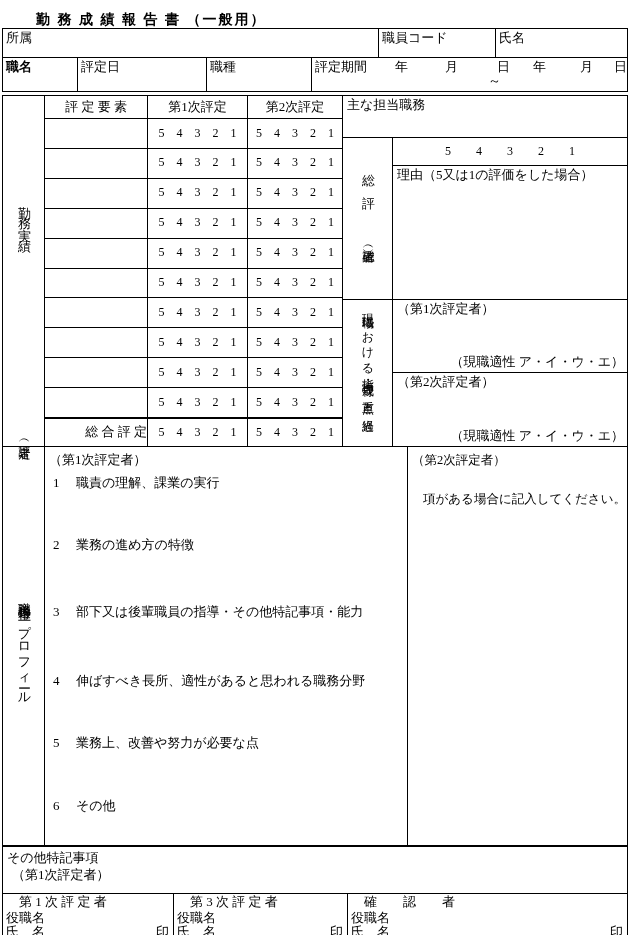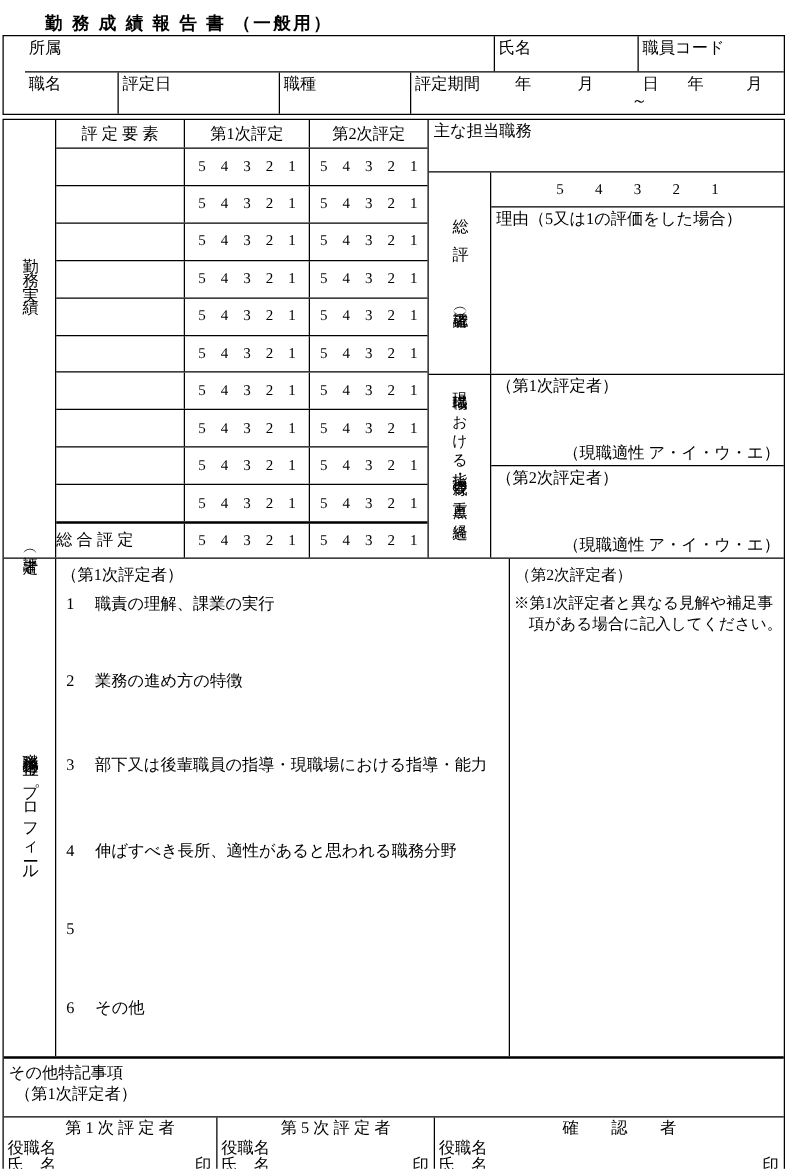--- a/index.html
+++ b/index.html
@@ -12,30 +12,30 @@
   .page { position:relative; width:630px; height:935px; background:#fff; overflow:hidden;margin-top:10px; }
 
   .title {
     position:absolute; left:36px; top:2px;
     font-size:14px; font-weight:600; letter-spacing:2px; white-space:pre;
   }
 
   
   .tableA {
     position:absolute; left:2px; top:18px; width:626px; height:64px;
-    border:1px solid #000; display:flex; flex-direction:column;padding-left:17px;
+    border:1px solid #000; display:flex; flex-direction:column;
   }
   .rowA { display:flex; flex:1; }
   .rowA.r2 { border-top:1px solid #000; flex:none; height:34px; }
   .cell { position:relative; padding:2px 3px; }
   .bl { border-left:1px solid #000; }
   .c-shozoku { width:375px; }
   .c-code { width:117px; }
   .c-name { flex:1; }
-  .c-shokumei { width:74px; }
+  .c-shokumei { width:74px;font-weight:bold; }
   .c-shokushu { width:105px; }
   .c-hyoteibi { width:129px; }
   .c-kikan { flex:1; }
   .c-kikan span { position:absolute; top:2px; }
   .k-label { left:3px; }
   .d1 { left:83px; }  .d2 { left:133px; } .d3 { left:185px; }
   .d4 { left:221px; } .d5 { left:268px; } .d6 { left:302px; }
   .k-tilde { left:176px; top:16px !important; }
 
   
@@ -50,21 +50,21 @@
   .sec-main { display:flex; height:350px; }
   .col-vlabel { width:41px; position:relative; }
   .vtext { writing-mode:vertical-rl; text-orientation:mixed; position:absolute; left:50%; transform:translateX(-50%); white-space:nowrap; }
   .v-kinmu { top:100px; font-size:13px; letter-spacing:11px; }
   .v-hyoteisha { bottom:6px; font-size:12px; letter-spacing:1px; }
   .col-grid { flex:none; width:298px; border-left:1px solid #000; display:flex; flex-direction:column; }
   .g-row { display:flex; }
   .g-head { height:22px; }
   .g-mid { flex:1; border-top:1px solid #000; }
   .g-overall { height:29px; border-top:2px solid #000; }
-  .g-elem { width:102px; display:flex; align-items:center; justify-content:flex-start; }
+  .g-elem { width:102px; display:flex; align-items:center; justify-content:flex-end; }
   .g-s1 { width:100px; border-left:1px solid #000; }
   .g-s2 { flex:1; border-left:1px solid #000; }
   .scale-cell { display:flex; align-items:center; justify-content:center; font-size:12px; word-spacing:9px; }
   .hd { display:flex; align-items:center; justify-content:center; }
 
   
   .col-right { flex:1; border-left:1px solid #000; display:flex; flex-direction:column; }
   .duties { height:41px; padding:2px 4px; }
   .soh { height:162px; display:flex; border-top:1px solid #000; }
   .soh-label { width:49px; position:relative; }
@@ -104,41 +104,41 @@
   .sec-remarks { height:48px; position:relative; }
   .rm-1 { position:absolute; left:4px; top:4px; }
   .rm-2 { position:absolute; left:9px; top:21px; }
 
   
   .sec-sign { flex:1; display:flex; }
   .sig-col { position:relative; }
   .sig-1 { width:170px; }
   .sig-2 { flex:1; border-left:1px solid #000; }
   .sig-3 { width:280px; border-left:1px solid #000;padding-left:32px; }
-  .sig-title { position:absolute; top:1px; left:16px; right:0; text-align:center; white-space:pre; }
+  .sig-title { position:absolute; top:1px; left:16px; right:0; text-align:left; white-space:pre; }
   .sig-pos { position:absolute; left:3px; top:17px; }
   .sig-bottom { position:absolute; left:3px; right:4px; bottom:2px; display:flex; justify-content:space-between; }
 </style>
 </head>
 <body>
 
 <div class="page">
 
   <div class="title">勤 務 成 績 報 告 書 （一般用）</div>
 
   <div class="tableA">
     <div class="rowA r1">
       <div class="cell c-shozoku">
         <span>所属</span>
       </div>
+      <div class="cell c-code bl">
+        <span>職員コード</span>
+      </div>
       <div class="cell c-name bl">
         <span>氏名</span>
-      </div>
-      <div class="cell c-code bl">
-        <span>職員コード</span>
       </div>
     </div>
     <div class="rowA r2">
       <div class="cell c-shokumei">
         <span>職名</span>
       </div>
       <div class="cell c-hyoteibi bl">
         <span>評定日</span>
       </div>
       <div class="cell c-shokushu bl">
@@ -283,57 +283,57 @@
         <div class="p-item i1">
           <span class="p-no">1</span>
           <span>職責の理解、課業の実行</span>
         </div>
         <div class="p-item i2">
           <span class="p-no">2</span>
           <span>業務の進め方の特徴</span>
         </div>
         <div class="p-item i3">
           <span class="p-no">3</span>
-          <span>部下又は後輩職員の指導・現職場における指導・能力</span>
+          <span>部下又は後輩職員の指導・その他特記事項・能力</span>
         </div>
         <div class="p-item i4">
           <span class="p-no">4</span>
           <span>伸ばすべき長所、適性があると思われる職務分野</span>
         </div>
         <div class="p-item i5">
           <span class="p-no">5</span>
+          <span>業務上、改善や努力が必要な点</span>
         </div>
         <div class="p-item i6">
           <span class="p-no">6</span>
           <span>その他</span>
         </div>
       </div>
       <div class="prof-right">
         <div class="pr-title">（第2次評定者）</div>
-        <div class="pr-note1">※第1次評定者と異なる見解や補足事</div>
         <div class="pr-note2">項がある場合に記入してください。</div>
       </div>
     </div>
 
     <div class="sec-remarks bt2">
       <div class="rm-1">その他特記事項</div>
       <div class="rm-2">（第1次評定者）</div>
     </div>
 
     <div class="sec-sign bt">
       <div class="sig-col sig-1">
         <div class="sig-title">第 1 次 評 定 者</div>
         <div class="sig-pos">役職名</div>
         <div class="sig-bottom">
           <span>氏　名</span>
           <span>印</span>
         </div>
       </div>
       <div class="sig-col sig-2">
-        <div class="sig-title">第 5 次 評 定 者</div>
+        <div class="sig-title">第 3 次 評 定 者</div>
         <div class="sig-pos">役職名</div>
         <div class="sig-bottom">
           <span>氏　名</span>
           <span>印</span>
         </div>
       </div>
       <div class="sig-col sig-3">
         <div class="sig-title">確　　認　　者</div>
         <div class="sig-pos">役職名</div>
         <div class="sig-bottom">

